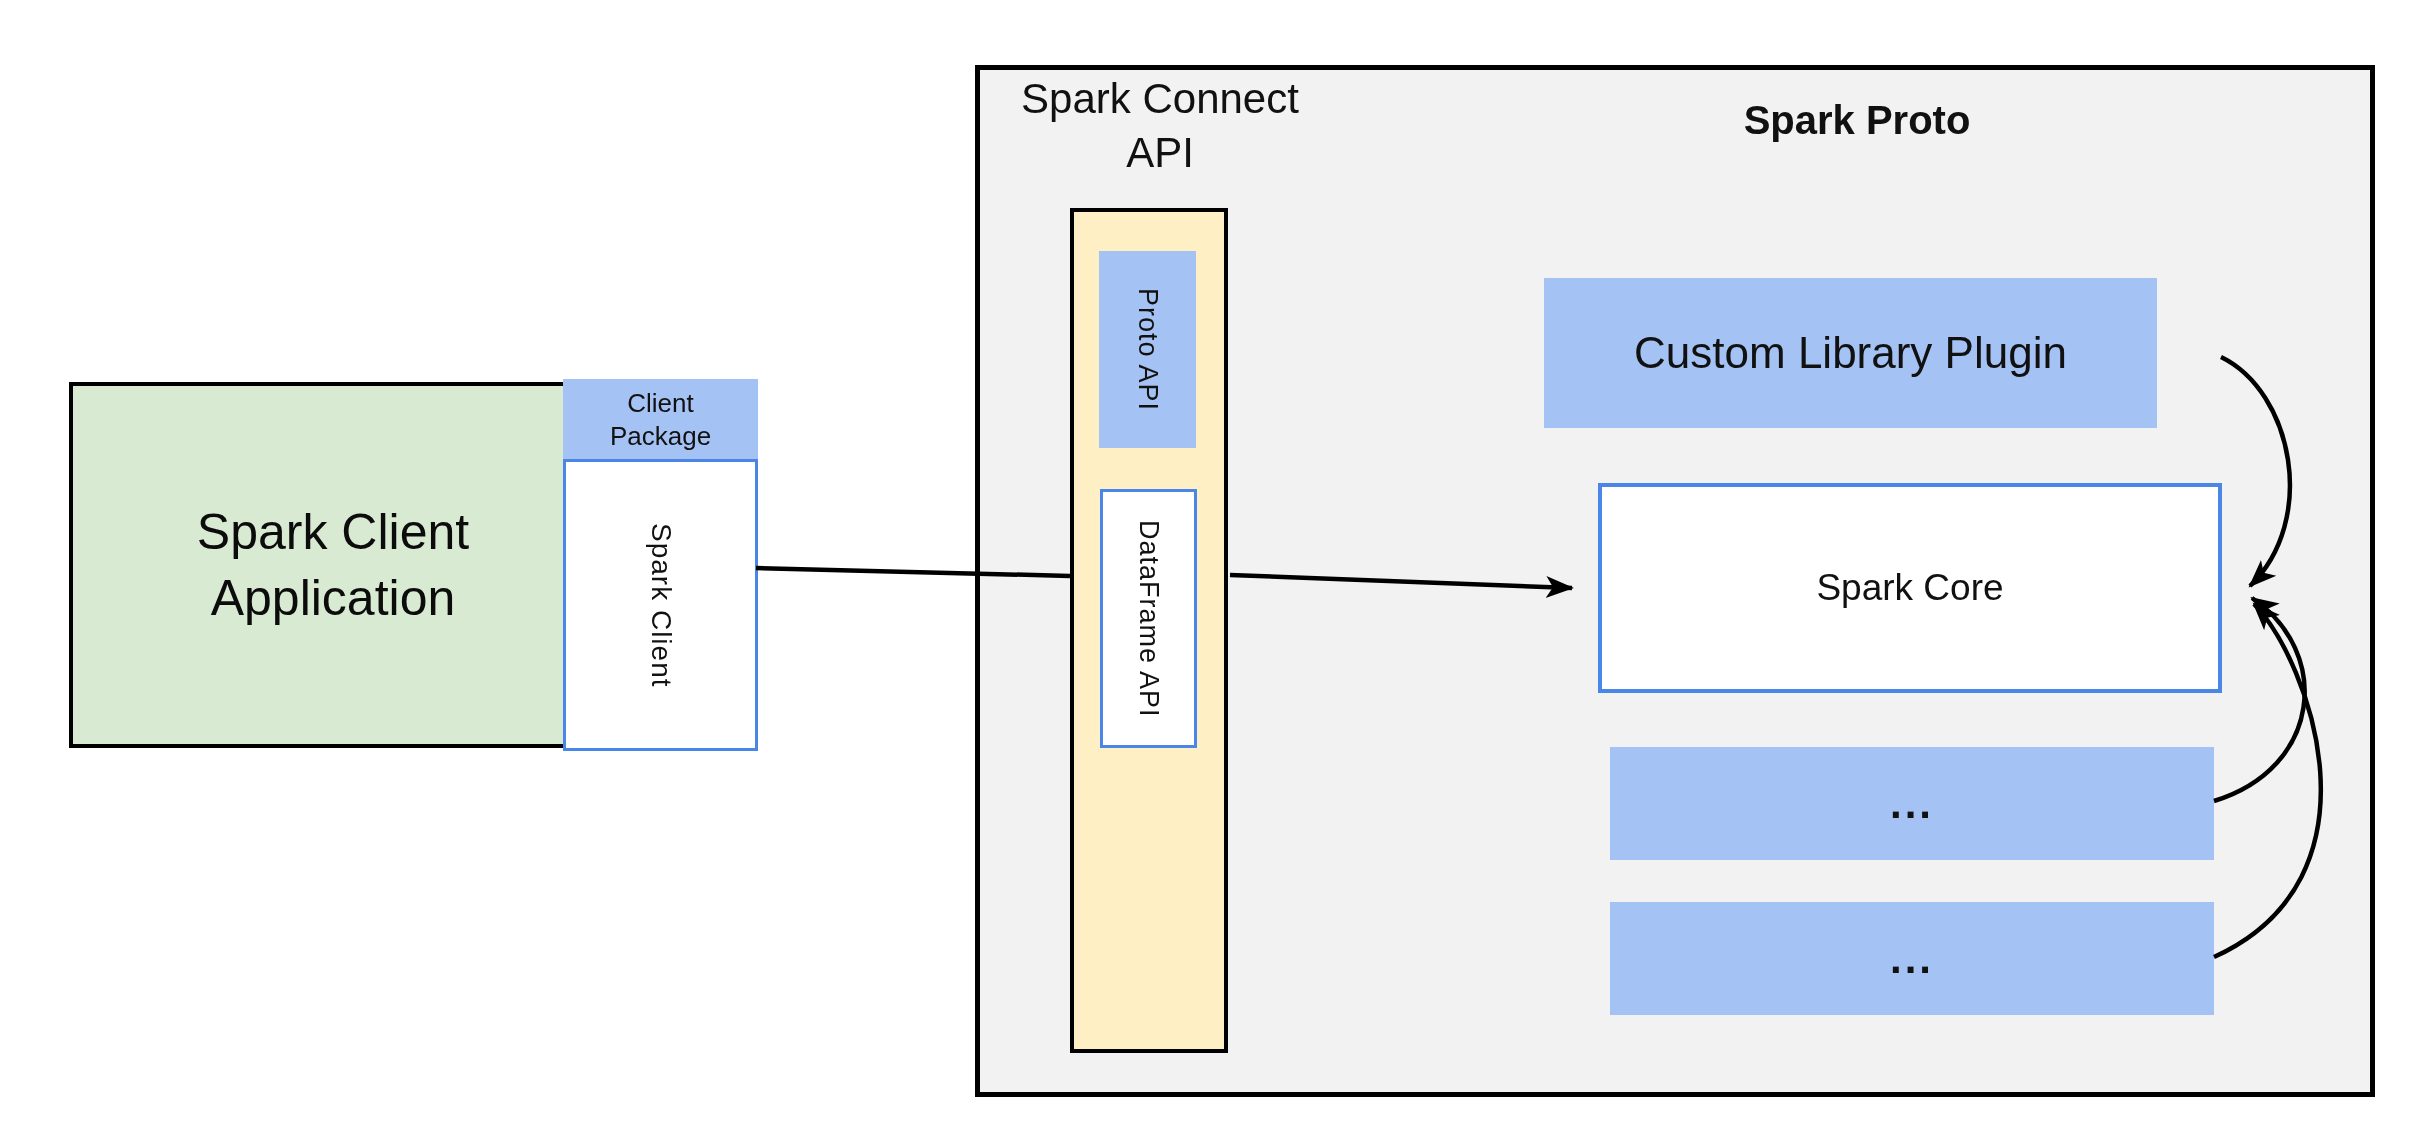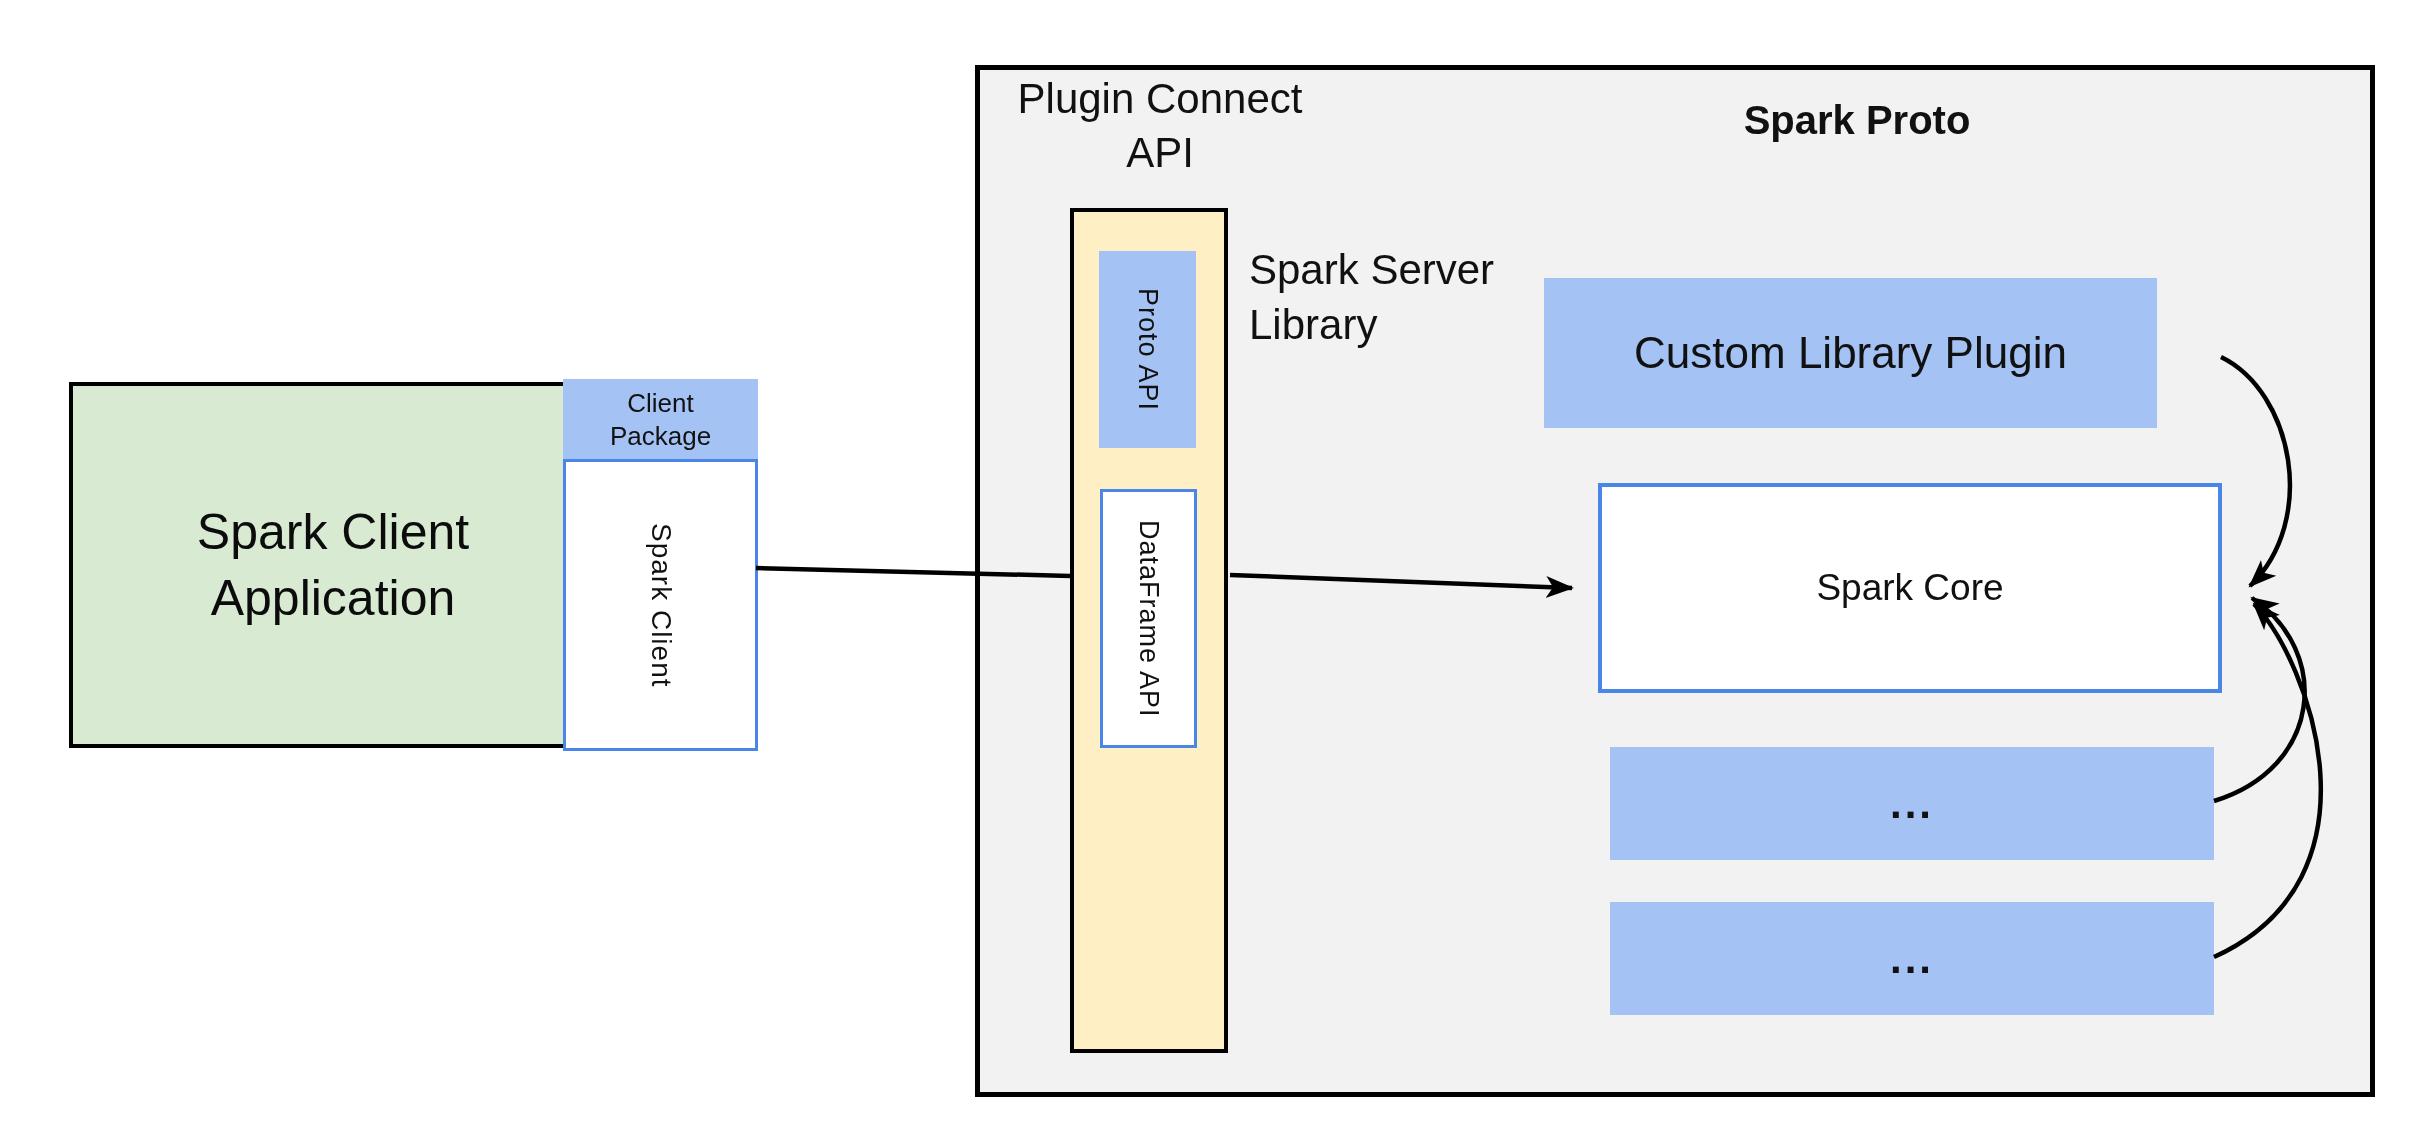--- a/index.html
+++ b/index.html
@@ -50,29 +50,28 @@
   <div class="abs flexc green-box">
     <div class="green-label">Spark Client Application</div>
   </div>
   <div class="abs flexc client-package-box">
     <div class="client-package-label">Client Package</div>
   </div>
   <div class="abs flexc spark-client-box">
     <span class="vtext">Spark Client</span>
   </div>
 
-  <div class="abs connect-api-label">Plugin Connect API</div>
+  <div class="abs connect-api-label">Spark Connect API</div>
   <div class="abs yellow-box"></div>
   <div class="abs flexc proto-box">
     <span class="vtext">Proto API</span>
   </div>
   <div class="abs flexc dataframe-box">
     <span class="vtext">DataFrame API</span>
   </div>
-  <div class="abs server-library-label">Spark Server Library</div>
 
   <div class="abs server-title">Spark Proto</div>
   <div class="abs flexc plugin-box">
     <span>Custom Library Plugin</span>
   </div>
   <div class="abs flexc core-box">
     <span>Spark Core</span>
   </div>
   <div class="abs flexc dots-box dots1">
     <span>...</span>

